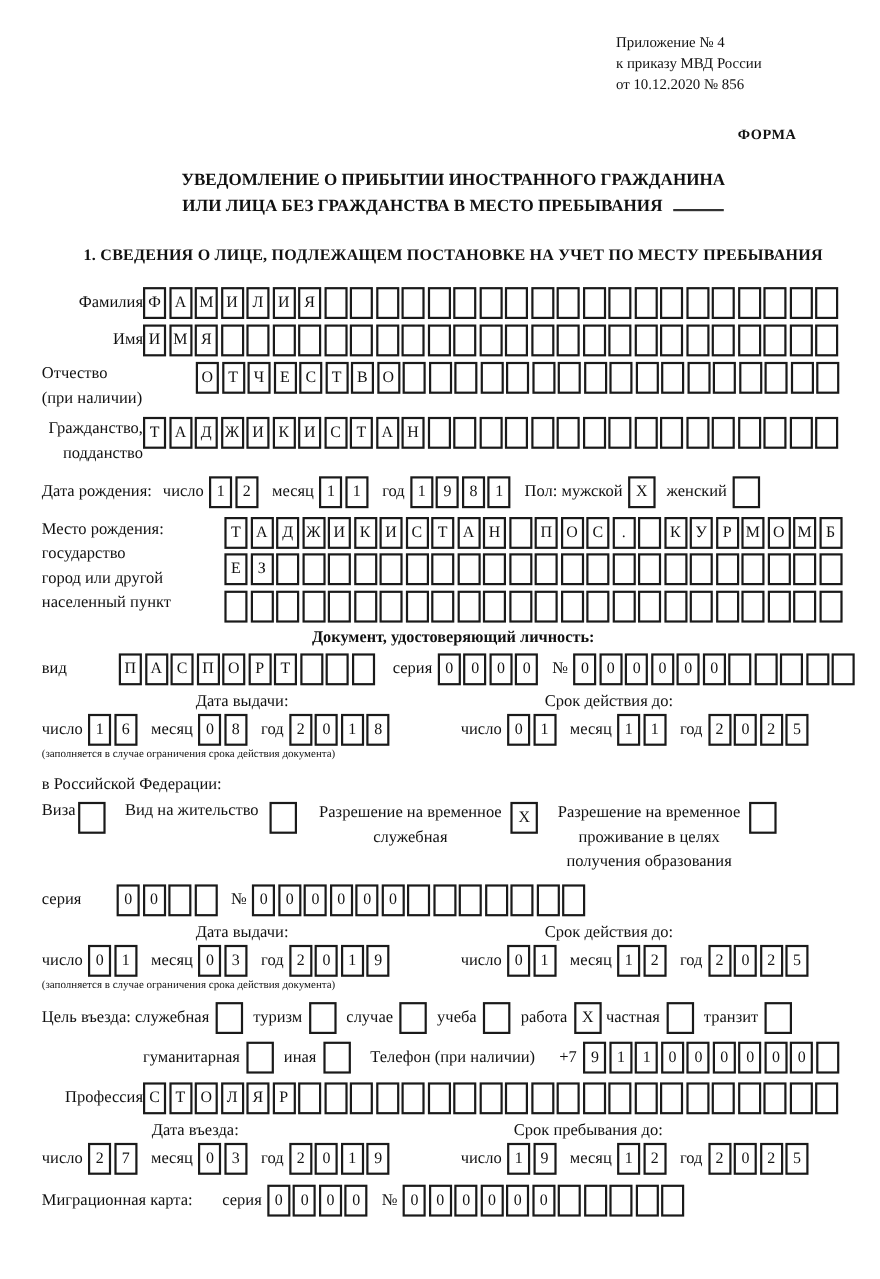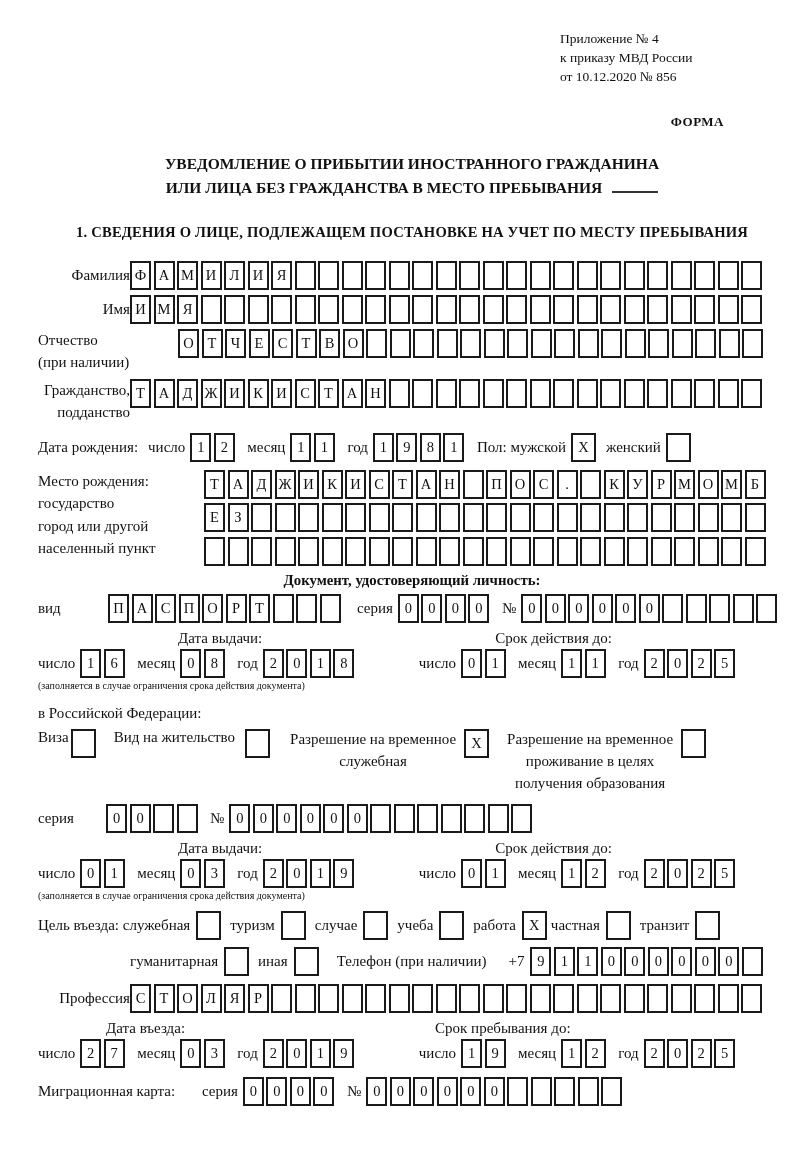--- a/index.html
+++ b/index.html
@@ -559,21 +559,21 @@
         <span class="cell"></span>
         <span class="cell"></span>
         <span class="cell"></span>
         <span class="cell"></span>
         <span class="cell"></span>
         <span class="cell"></span>
       </span>
   </div>
 
   <div class="dates-headers">
-    <span style="margin-left:68px;">Дата въезда:</span>
+    <span style="margin-left:100px;">Дата въезда:</span>
     <span style="margin-left:250px;">Срок пребывания до:</span>
   </div>
   <div class="dates-row">
     <span class="dglabel first">число</span>
     <span class="cells">
         <span class="cell">2</span>
         <span class="cell">7</span>
       </span>
     <span class="dglabel">месяц</span>
     <span class="cells">

